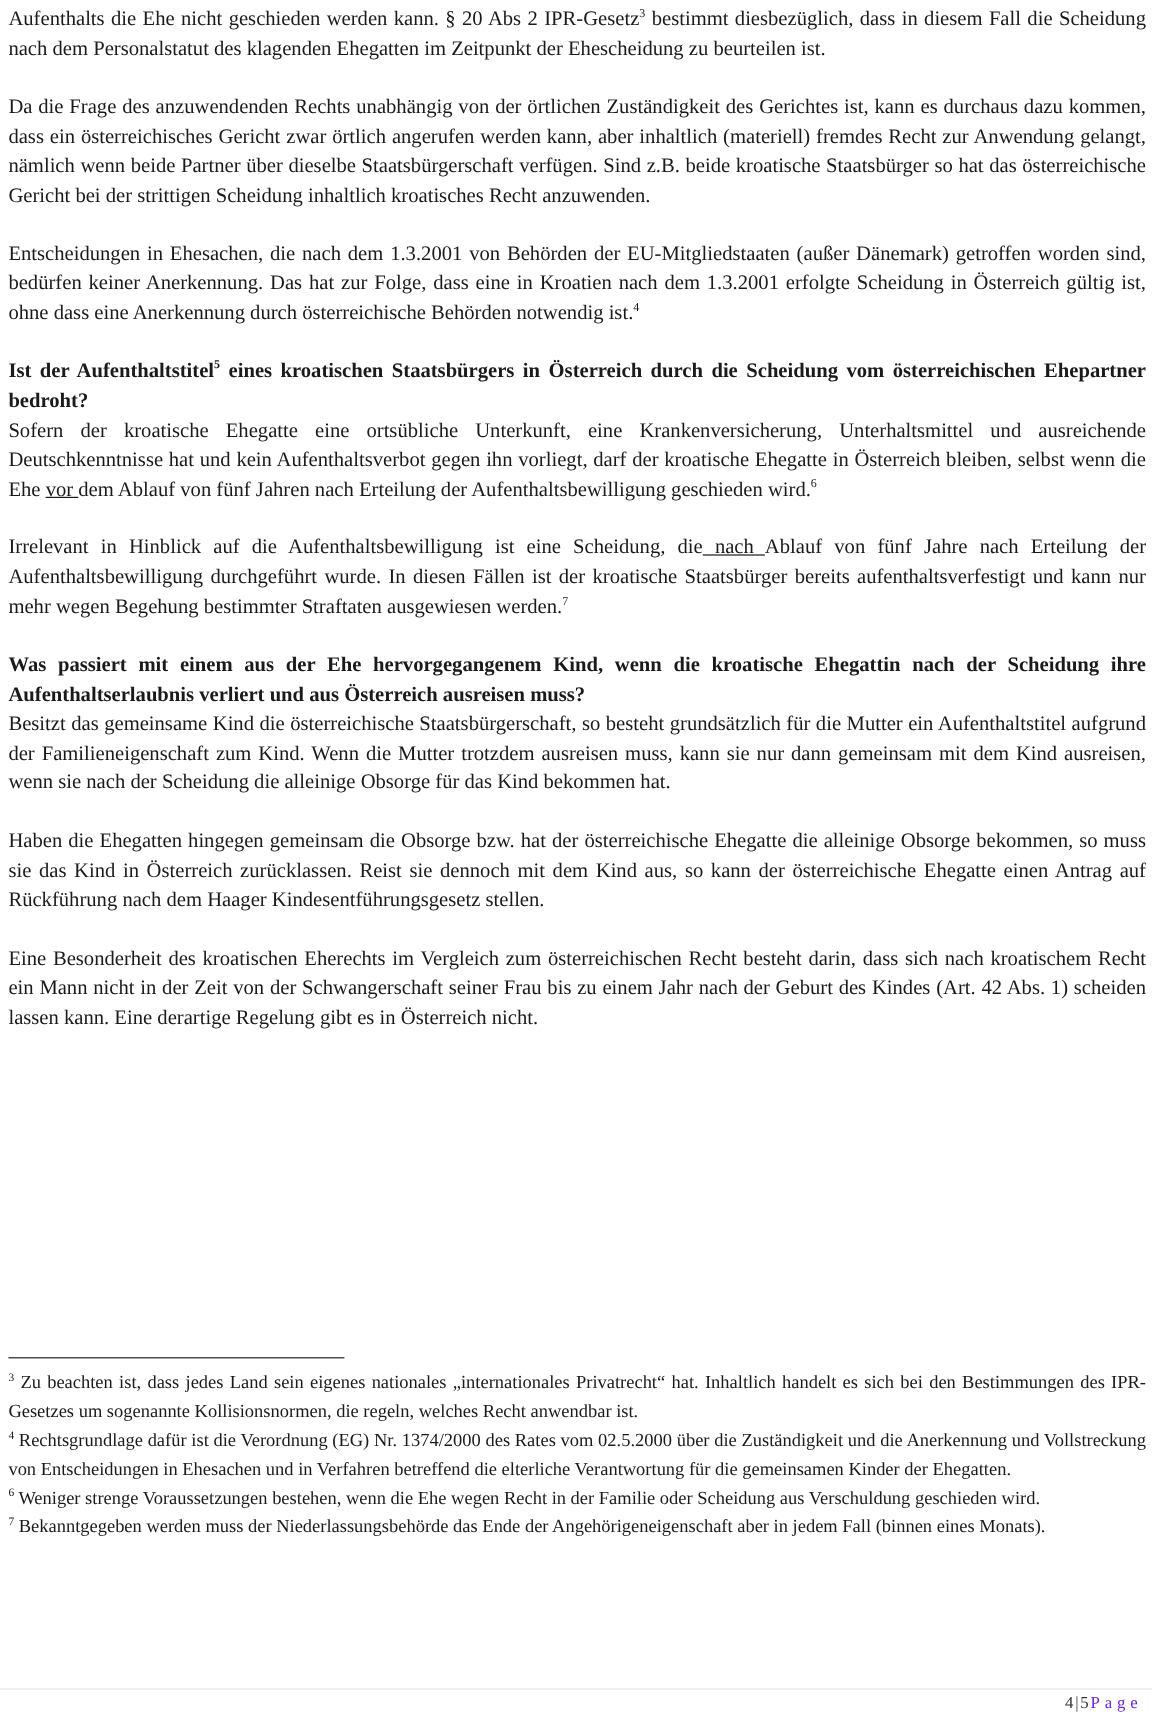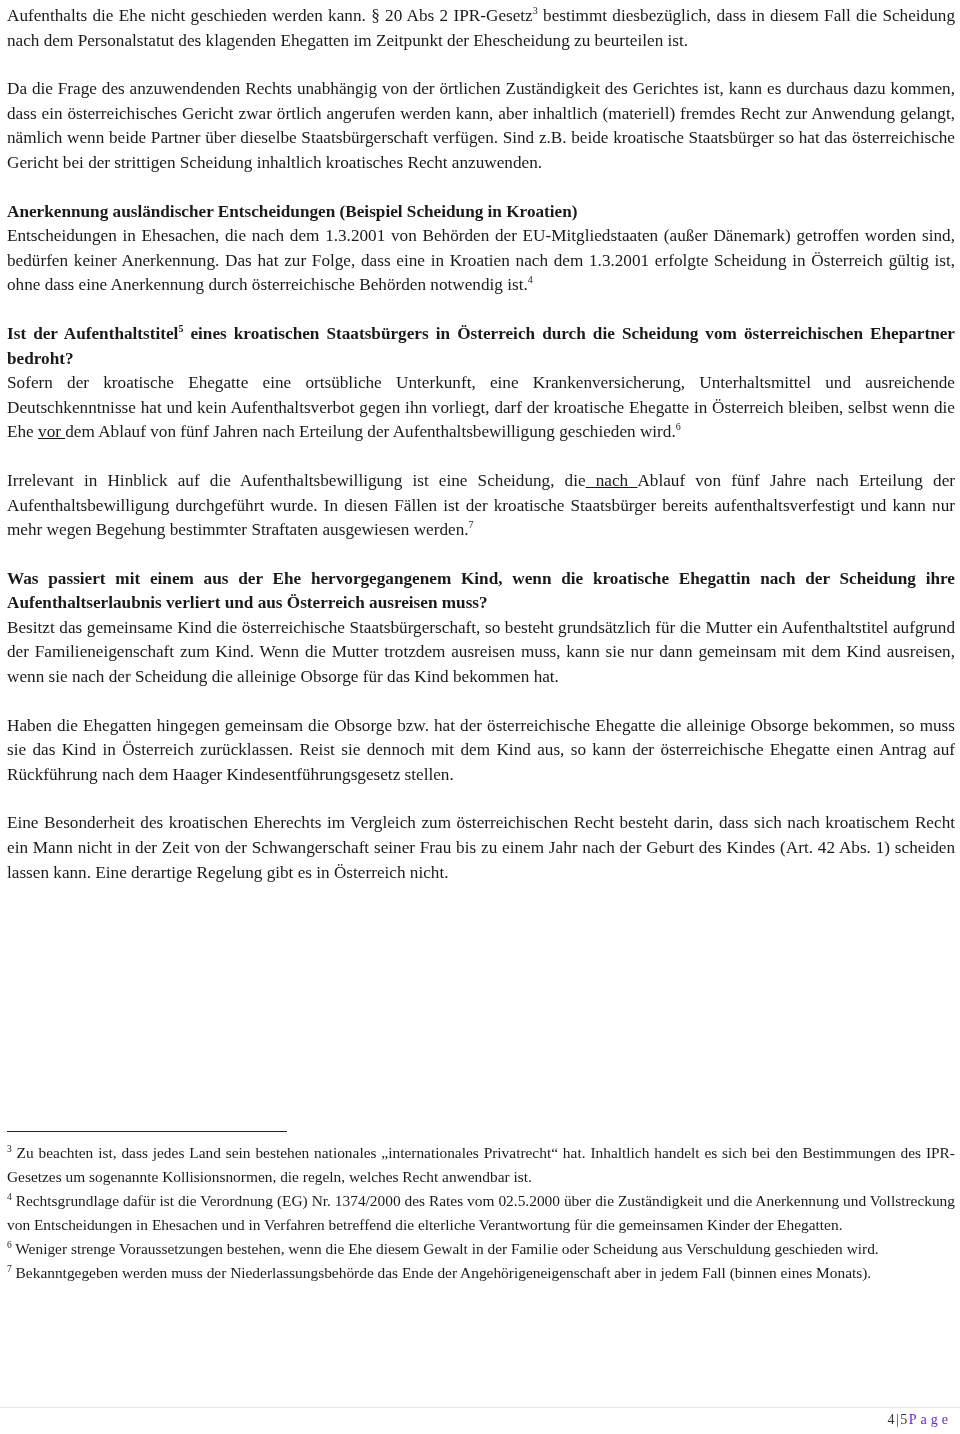--- a/index.html
+++ b/index.html
@@ -44,21 +44,20 @@
 <div class="page">
 
   <p class="p" style="margin-top:4px;"><span>Aufenthalts die Ehe nicht geschieden werden kann. § 20 Abs 2 IPR-Gesetz</span><sup>3</sup><span> bestimmt diesbezüglich, dass in diesem Fall die Scheidung nach dem Personalstatut des klagenden Ehegatten im Zeitpunkt der Ehescheidung zu beurteilen ist.</span></p>
 
   <div class="gap"></div>
 
   <p class="p">Da die Frage des anzuwendenden Rechts unabhängig von der örtlichen Zuständigkeit des Gerichtes ist, kann es durchaus dazu kommen, dass ein österreichisches Gericht zwar örtlich angerufen werden kann, aber inhaltlich (materiell) fremdes Recht zur Anwendung gelangt, nämlich wenn beide Partner über dieselbe Staatsbürgerschaft verfügen. Sind z.B. beide kroatische Staatsbürger so hat das österreichische Gericht bei der strittigen Scheidung inhaltlich kroatisches Recht anzuwenden.</p>
 
   <div class="gap"></div>
 
-  <p class="p h">Anerkennung ausländischer Entscheidungen (Beispiel Scheidung in Kroatien)</p>
   <p class="p"><span>Entscheidungen in Ehesachen, die nach dem 1.3.2001 von Behörden der EU-Mitgliedstaaten (außer Dänemark) getroffen worden sind, bedürfen keiner Anerkennung. Das hat zur Folge, dass eine in Kroatien nach dem 1.3.2001 erfolgte Scheidung in Österreich gültig ist, ohne dass eine Anerkennung durch österreichische Behörden notwendig ist.</span><sup>4</sup></p>
 
   <div class="gap"></div>
 
   <p class="p h"><span>Ist der Aufenthaltstitel</span><sup>5</sup><span> eines kroatischen Staatsbürgers in Österreich durch die Scheidung vom österreichischen Ehepartner bedroht?</span></p>
   <p class="p"><span>Sofern der kroatische Ehegatte eine ortsübliche Unterkunft, eine Krankenversicherung, Unterhaltsmittel und ausreichende Deutschkenntnisse hat und kein Aufenthaltsverbot gegen ihn vorliegt, darf der kroatische Ehegatte in Österreich bleiben, selbst wenn die Ehe </span><span class="u">vor </span><span>dem Ablauf von fünf Jahren nach Erteilung der Aufenthaltsbewilligung geschieden wird.</span><sup>6</sup></p>
 
   <div class="gap"></div>
 
   <p class="p"><span>Irrelevant in Hinblick auf die Aufenthaltsbewilligung ist eine Scheidung, die</span><span class="u"> nach </span><span>Ablauf von fünf Jahre nach Erteilung der Aufenthaltsbewilligung durchgeführt wurde. In diesen Fällen ist der kroatische Staatsbürger bereits aufenthaltsverfestigt und kann nur mehr wegen Begehung bestimmter Straftaten ausgewiesen werden.</span><sup>7</sup></p>
@@ -73,22 +72,22 @@
   <p class="p">Haben die Ehegatten hingegen gemeinsam die Obsorge bzw. hat der österreichische Ehegatte die alleinige Obsorge bekommen, so muss sie das Kind in Österreich zurücklassen. Reist sie dennoch mit dem Kind aus, so kann der österreichische Ehegatte einen Antrag auf Rückführung nach dem Haager Kindesentführungsgesetz stellen.</p>
 
   <div class="gap"></div>
 
   <p class="p">Eine Besonderheit des kroatischen Eherechts im Vergleich zum österreichischen Recht besteht darin, dass sich nach kroatischem Recht ein Mann nicht in der Zeit von der Schwangerschaft seiner Frau bis zu einem Jahr nach der Geburt des Kindes (Art. 42 Abs. 1) scheiden lassen kann. Eine derartige Regelung gibt es in Österreich nicht.</p>
 </div>
 
 <div class="fn-rule"></div>
 
 <div class="footnotes">
-  <p class="fn"><sup>3</sup><span> Zu beachten ist, dass jedes Land sein bestehen nationales „internationales Privatrecht“ hat. Inhaltlich handelt es sich bei den Bestimmungen des IPR-Gesetzes um sogenannte Kollisionsnormen, die regeln, welches Recht anwendbar ist.</span></p>
+  <p class="fn"><sup>3</sup><span> Zu beachten ist, dass jedes Land sein eigenes nationales „internationales Privatrecht“ hat. Inhaltlich handelt es sich bei den Bestimmungen des IPR-Gesetzes um sogenannte Kollisionsnormen, die regeln, welches Recht anwendbar ist.</span></p>
   <p class="fn"><sup>4</sup><span> Rechtsgrundlage dafür ist die Verordnung (EG) Nr. 1374/2000 des Rates vom 02.5.2000 über die Zuständigkeit und die Anerkennung und Vollstreckung von Entscheidungen in Ehesachen und in Verfahren betreffend die elterliche Verantwortung für die gemeinsamen Kinder der Ehegatten.</span></p>
-  <p class="fn"><sup>6</sup><span> Weniger strenge Voraussetzungen bestehen, wenn die Ehe diesem Gewalt in der Familie oder Scheidung aus Verschuldung geschieden wird.</span></p>
+  <p class="fn"><sup>6</sup><span> Weniger strenge Voraussetzungen bestehen, wenn die Ehe wegen Recht in der Familie oder Scheidung aus Verschuldung geschieden wird.</span></p>
   <p class="fn"><sup>7</sup><span> Bekanntgegeben werden muss der Niederlassungsbehörde das Ende der Angehörigeneigenschaft aber in jedem Fall (binnen eines Monats).</span></p>
 </div>
 
 <div class="footer-rule"></div>
 <div class="footer">
   <span>4</span><span class="sep">|</span><span>5</span><span class="pg">Page</span>
 </div>
 
 </body></html>

